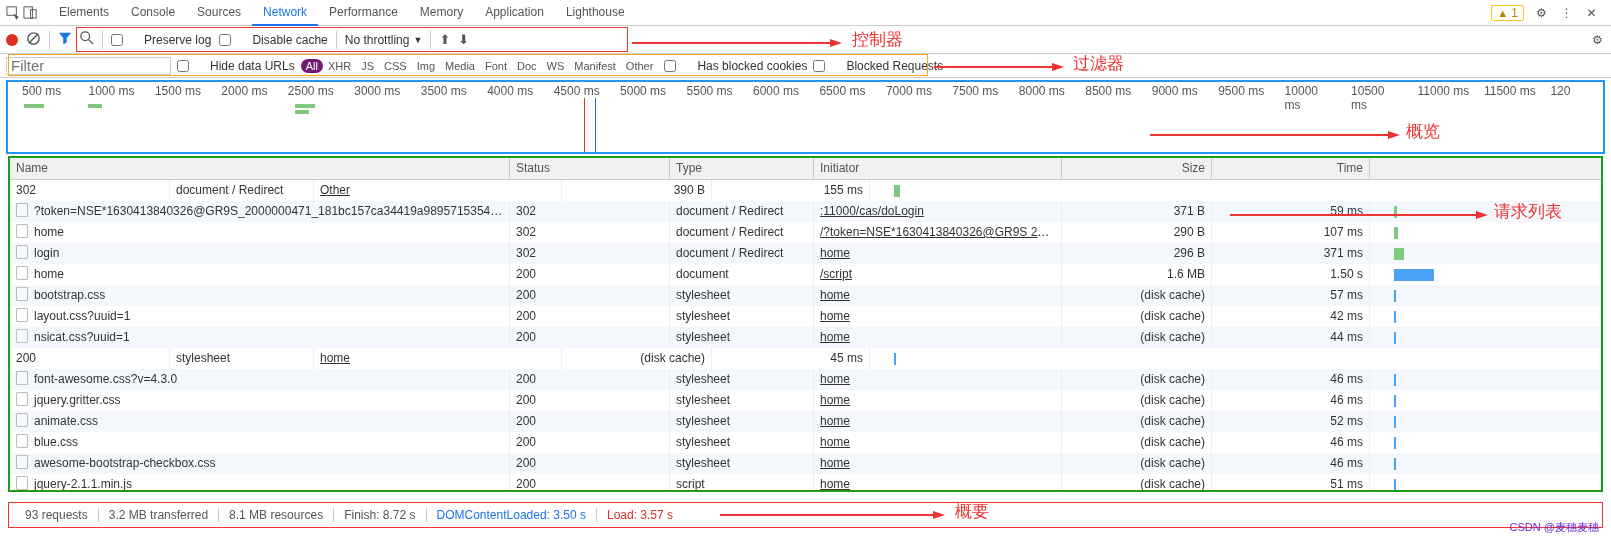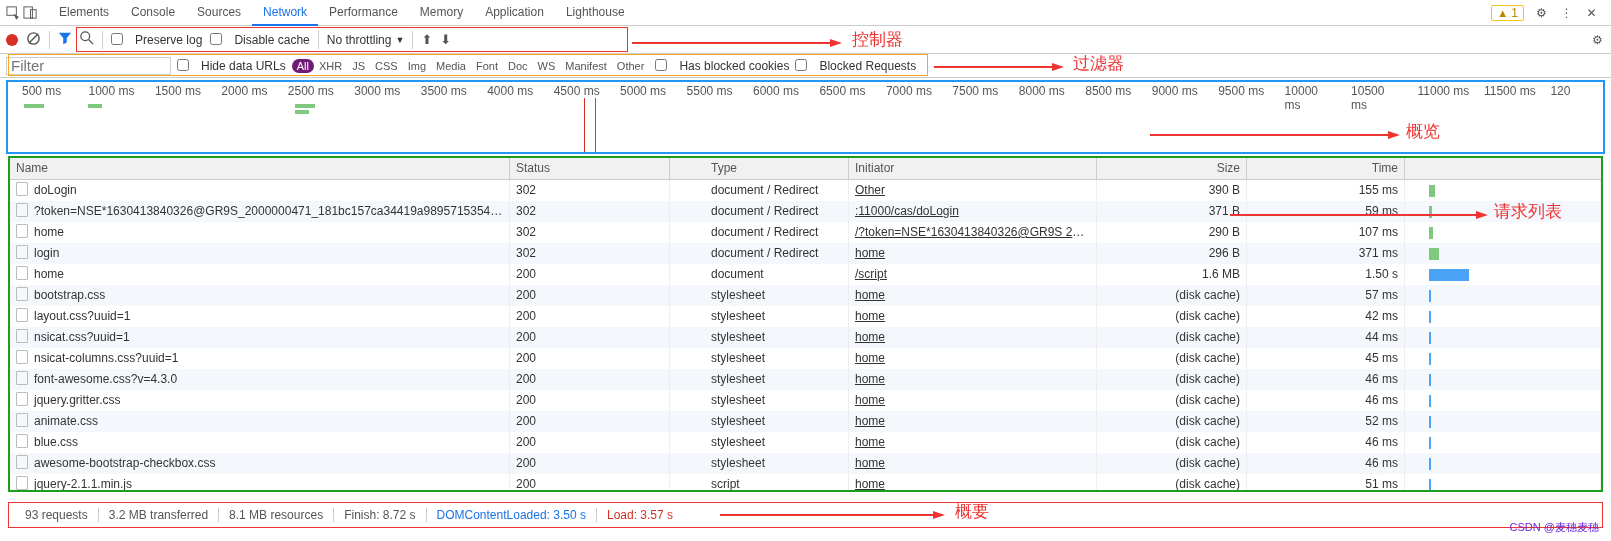--- a/index.html
+++ b/index.html
@@ -12,42 +12,42 @@
 .tab.active { color:#1a73e8; border-bottom:2px solid #1a73e8; }
 .rightbar { margin-left:auto; display:flex; align-items:center; gap:10px; padding-right:6px;}
 .warnbadge { border:1px solid #f5c518; color:#b88600; padding:0 5px; border-radius:2px; font-size:11px;}
 .iconbtn { width:15px; height:15px; display:inline-flex; align-items:center; justify-content:center; color:#555;}
 .toolbar { height:28px; display:flex; align-items:center; padding:0 6px; gap:8px; border-bottom:1px solid #ccc; position:relative;}
 .redbox { position:absolute; left:76px; top:1px; width:552px; height:25px; border:1.5px solid #e33; pointer-events:none;}
 .record { width:12px; height:12px; border-radius:50%; background:#d93025; }
 .clearbtn svg{width:15px;height:15px;stroke:#555;fill:none;stroke-width:1.5;}
 .funnel svg{width:14px;height:14px;fill:#1a73e8;}
 .searchi svg{width:14px;height:14px;stroke:#555;fill:none;stroke-width:1.5;}
-.cb { display:flex; align-items:flex-start; gap:12px; }
+.cb { display:flex; align-items:center; gap:21px; }
 .cb input{width:12px;height:12px;}
 .throttle { display:flex; align-items:center; gap:4px;}
 .tri{font-size:9px;}
 .uparrow,.dnarrow{color:#555;font-size:13px;}
 .vbar{width:1px;height:18px;background:#ccc;}
 .filterbar { height:24px; display:flex; align-items:center; padding:0 6px; gap:6px; border-bottom:1px solid #ccc; position:relative;}
 .orangebox{position:absolute;left:8px;top:0;width:920px;height:22px;border:1.5px solid #f5a623;pointer-events:none;}
 .filterinput{width:165px;height:18px;border:1px solid #ccc;padding:0 4px;font-size:15px;}
 .pill{padding:1px 5px;border-radius:7px;font-size:11px;cursor:pointer;color:#555;}
 .pill.on{background:#701a75;color:#fff;}
 .timeline{height:74px;border:2px solid #2196f3;margin:2px 6px;position:relative;background:#fff;}
 .ticks{position:absolute;top:0;left:0;right:0;display:flex;color:#555;font-size:11px;padding-top:2px;}
 .ticks span{flex:1;text-align:left;padding-left:2px;margin-left:12px;}
 .vline{position:absolute;top:16px;bottom:0;width:1px;}
 .vline.red{background:#d93025;}
 .vline.blue{background:#1a73e8;}
 .tlbar{position:absolute;top:22px;height:4px;background:#7fc97f;}
 .grid{margin:0 8px;border:2px solid #1d9d1d;height:336px;overflow:hidden;position:relative;}
 .ghead{display:flex;background:#f1f1f1;border-bottom:1px solid #ccc;height:22px;}
 .gh{border-right:1px solid #ccc;padding:3px 6px;font-size:12px;color:#555;}
-.c-name{flex:0 0 500px;} .c-status{flex:0 0 160px;} .c-type{flex:0 0 144px;margin-left:35px;} .c-init{flex:0 0 248px;}
+.c-name{flex:0 0 500px;} .c-status{flex:0 0 160px;} .c-type{flex:0 0 144px;} .c-init{flex:0 0 248px;}
 .c-size{flex:0 0 150px;text-align:right;} .c-time{flex:0 0 158px;text-align:right;} .c-wf{flex:1;}
 .gbody{height:312px;overflow-y:auto;}
 .grow{display:flex;height:21px;align-items:center;font-size:12px;}
 .grow:nth-child(even){background:#f4f8fd;}
 .gc{border-right:1px solid #eee;padding:0 6px;overflow:hidden;white-space:nowrap;text-overflow:ellipsis;height:21px;line-height:21px;}
 .gc.c-init{text-decoration:underline;color:#333;}
 .gc.c-size,.gc.c-time{text-align:right;}
 .docicon{display:inline-block;width:12px;height:14px;border:1px solid #bbb;border-radius:1px;margin-right:6px;vertical-align:-2px;}
 .wfbar{display:inline-block;height:12px;background:#7fc97f;vertical-align:middle;margin-left:18px;}
 .wfbar.blue{background:#4aa3f7;}
@@ -190,21 +190,20 @@
   <div class="ghead">
     <div class="gh c-name">Name</div>
     <div class="gh c-status">Status</div>
     <div class="gh c-type">Type</div>
     <div class="gh c-init">Initiator</div>
     <div class="gh c-size">Size</div>
     <div class="gh c-time">Time</div>
   </div>
   <div class="gbody" id="gbody">
       <div class="grow">
-        <div class="gc c-name"><span class="docicon"></span>doLogin</div>
         <div class="gc c-status">302</div>
         <div class="gc c-type">document / Redirect</div>
         <div class="gc c-init">Other</div>
         <div class="gc c-size">390 B</div>
         <div class="gc c-time">155 ms</div>
         <div class="gc c-wf"><span class="wfbar" style="width:6px"></span></div>
       </div>
       <div class="grow">
         <div class="gc c-name"><span class="docicon"></span>?token=NSE*1630413840326@GR9S_2000000471_181bc157ca34419a9895715354d77b28</div>
         <div class="gc c-status">302</div>
@@ -262,21 +261,20 @@
       <div class="grow">
         <div class="gc c-name"><span class="docicon"></span>nsicat.css?uuid=1</div>
         <div class="gc c-status">200</div>
         <div class="gc c-type">stylesheet</div>
         <div class="gc c-init">home</div>
         <div class="gc c-size">(disk cache)</div>
         <div class="gc c-time">44 ms</div>
         <div class="gc c-wf"><span class="wfbar wfslim" style="height:12px"></span></div>
       </div>
       <div class="grow">
-        <div class="gc c-name"><span class="docicon"></span>nsicat-columns.css?uuid=1</div>
         <div class="gc c-status">200</div>
         <div class="gc c-type">stylesheet</div>
         <div class="gc c-init">home</div>
         <div class="gc c-size">(disk cache)</div>
         <div class="gc c-time">45 ms</div>
         <div class="gc c-wf"><span class="wfbar wfslim" style="height:12px"></span></div>
       </div>
       <div class="grow">
         <div class="gc c-name"><span class="docicon"></span>font-awesome.css?v=4.3.0</div>
         <div class="gc c-status">200</div>

